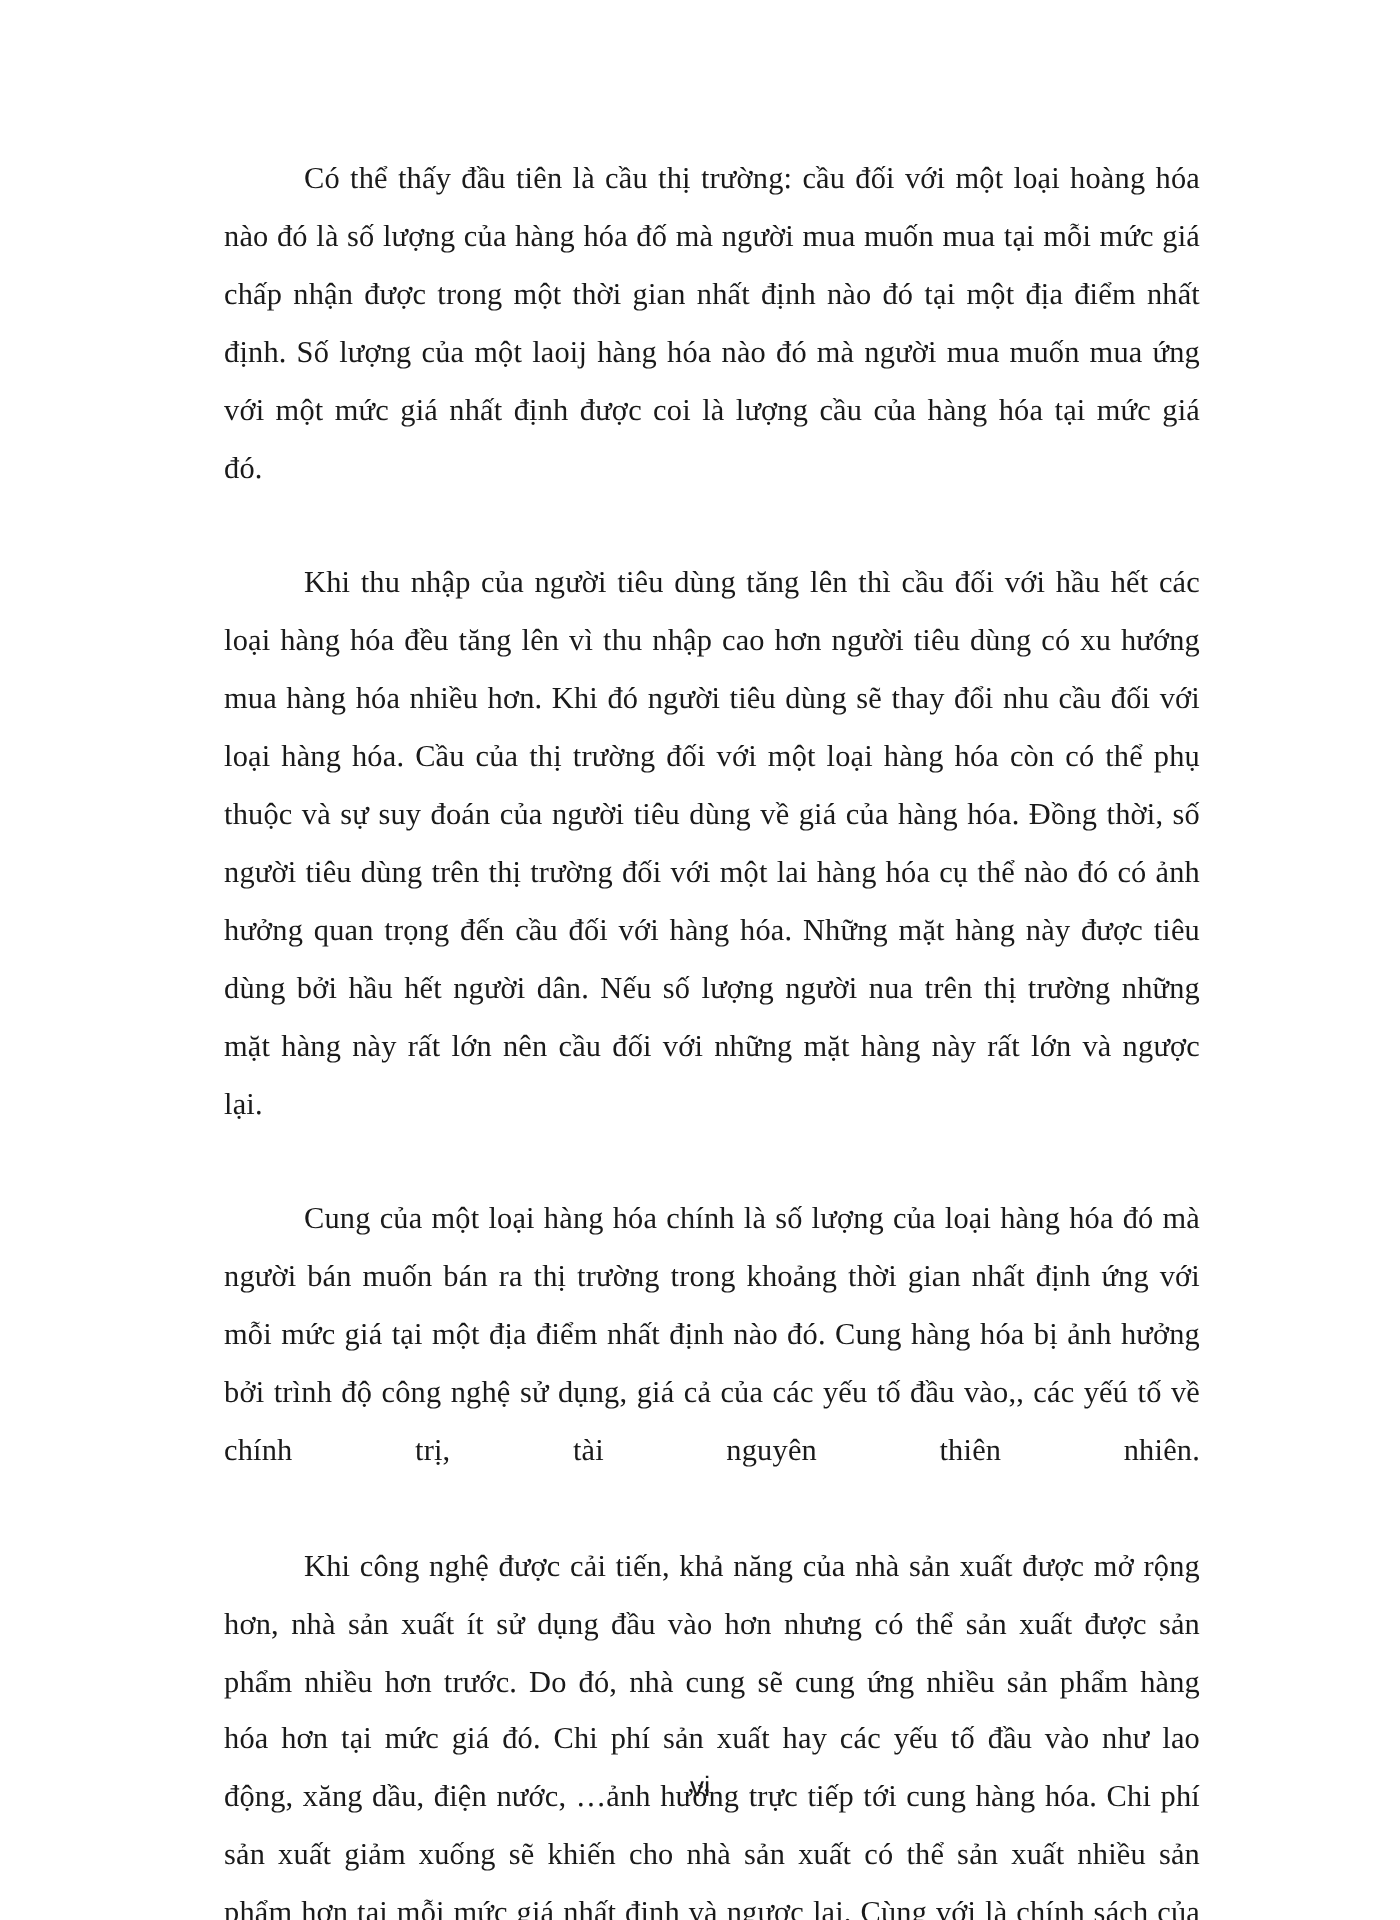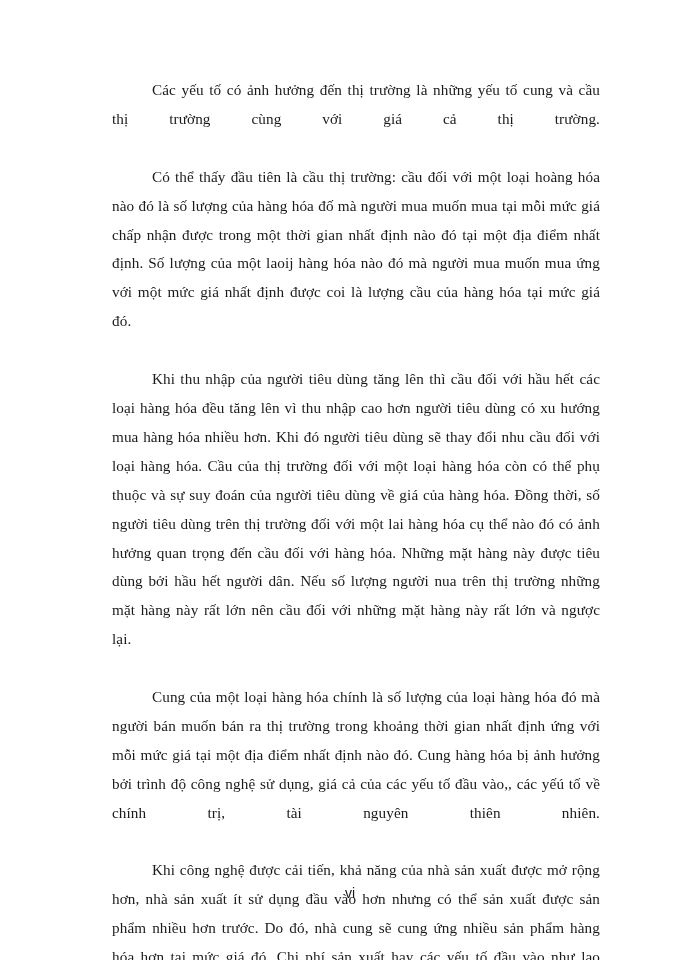--- a/index.html
+++ b/index.html
@@ -66,21 +66,20 @@
     color: #1a1a1a;
   }
 </style>
 </head>
 <body>
 
 <div id="page">
 
   <div id="text-block">
 
-    <p class="para">Các yếu tố có ảnh hưởng đến thị trường là những yếu tố cung và cầu thị trường cùng với giá cả thị trường.</p>
 
     <p class="para">Có thể thấy đầu tiên là cầu thị trường: cầu đối với một loại hoàng hóa nào đó là số lượng của hàng hóa đố mà người mua muốn mua tại mỗi mức giá chấp nhận được trong một thời gian nhất định nào đó tại một địa điểm nhất định. Số lượng của một laoij hàng hóa nào đó mà người mua muốn mua ứng với một mức giá nhất định được coi là lượng cầu của hàng hóa tại mức giá đó.</p>
 
 
     <p class="para">Khi thu nhập của người tiêu dùng tăng lên thì cầu đối với hầu hết các loại hàng hóa đều tăng lên vì thu nhập cao hơn người tiêu dùng có xu hướng mua hàng hóa nhiều hơn. Khi đó người tiêu dùng sẽ thay đổi nhu cầu đối với loại hàng hóa. Cầu của thị trường đối với một loại hàng hóa còn có thể phụ thuộc và sự suy đoán của người tiêu dùng về giá của hàng hóa. Đồng thời, số người tiêu dùng trên thị trường đối với một lai hàng hóa cụ thể nào đó có ảnh hưởng quan trọng đến cầu đối với hàng hóa. Những mặt  hàng này được tiêu dùng bởi hầu hết người dân. Nếu số lượng người nua trên thị trường những mặt hàng này rất lớn nên cầu đối với những mặt hàng này rất lớn và ngược lại.</p>
 
     <p class="para">Cung của một loại hàng hóa chính là số lượng của loại hàng hóa đó mà người bán muốn bán ra thị trường trong khoảng thời gian nhất định ứng với mỗi mức giá tại một địa điểm nhất định nào đó. Cung hàng hóa bị ảnh hưởng bởi trình độ công nghệ sử dụng, giá cả của các yếu tố đầu vào,, các yếú tố về chính trị, tài nguyên thiên nhiên.</p>
 
     <p class="para">Khi công nghệ được cải tiến, khả năng của nhà sản xuất được mở rộng hơn, nhà sản xuất ít sử dụng đầu vào hơn nhưng có thể sản xuất được sản phẩm nhiều hơn trước. Do đó, nhà cung sẽ cung ứng nhiều sản phẩm hàng hóa hơn tại mức giá đó. Chi phí sản xuất hay các yếu tố đầu vào như lao động, xăng dầu, điện nước, …ảnh hưởng trực tiếp tới cung hàng hóa. Chi phí sản xuất giảm xuống sẽ khiến cho nhà sản xuất có thể sản xuất nhiều sản phẩm hơn tại mỗi mức giá nhất định và ngược lại. Cùng với là chính sách của chính phủ, chính sách thuế của chính phủ là một yếu tố quan trọng ảnh hưởng đến cung của hàng hóa của các nhà sản xuất. khi</p>
 

